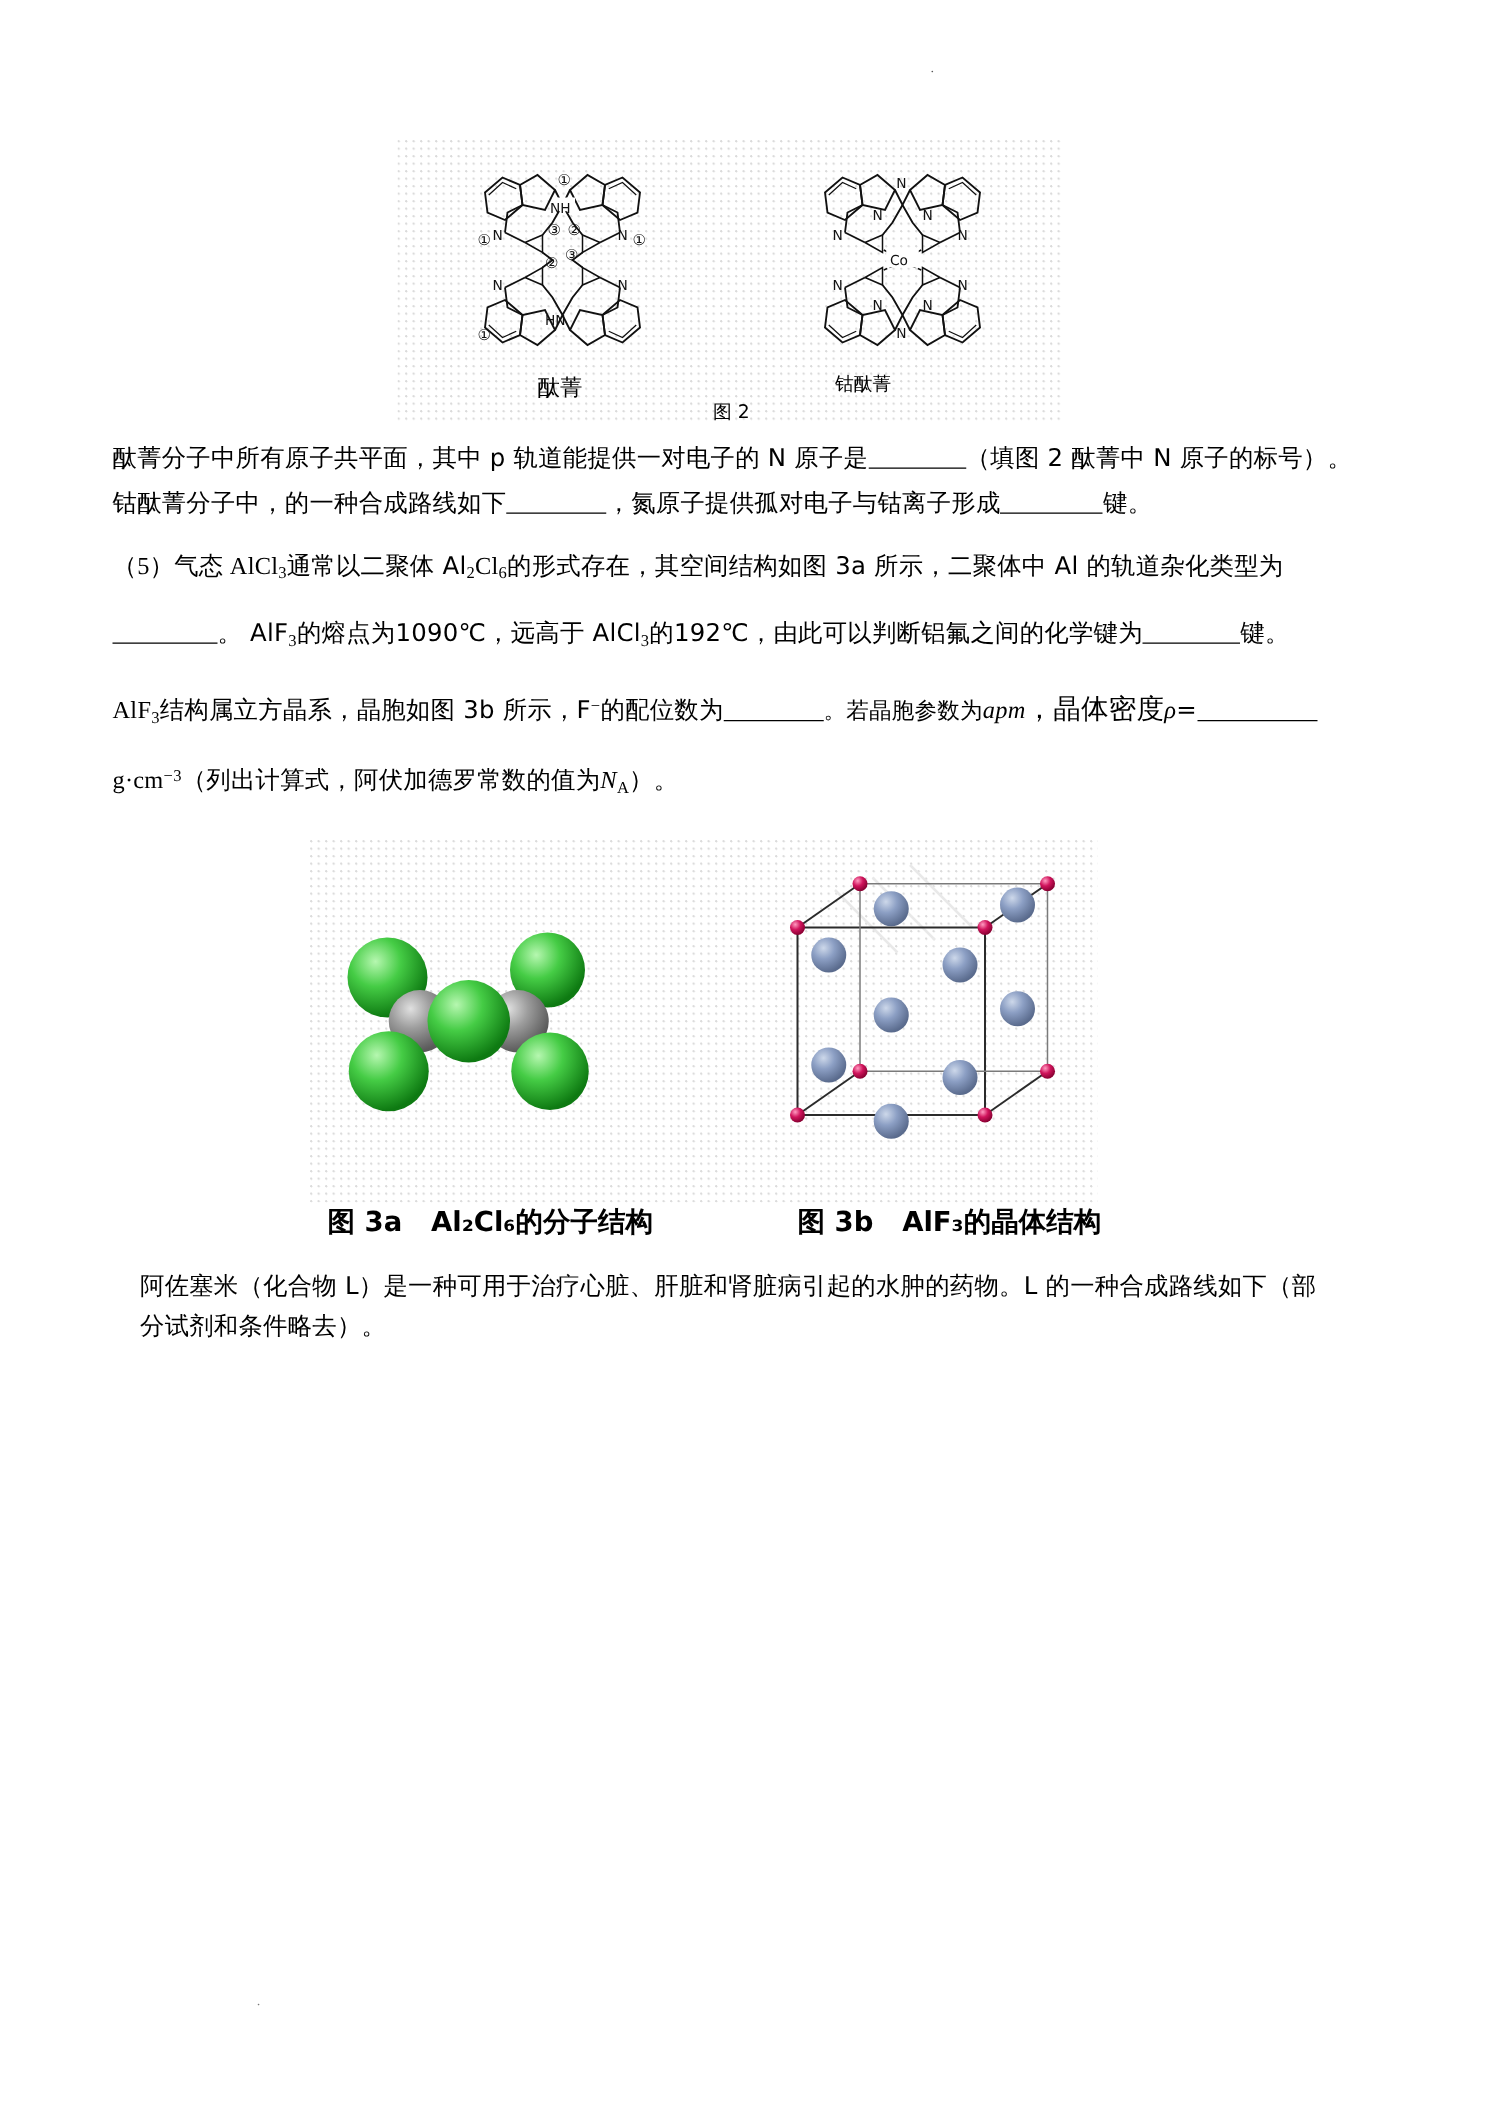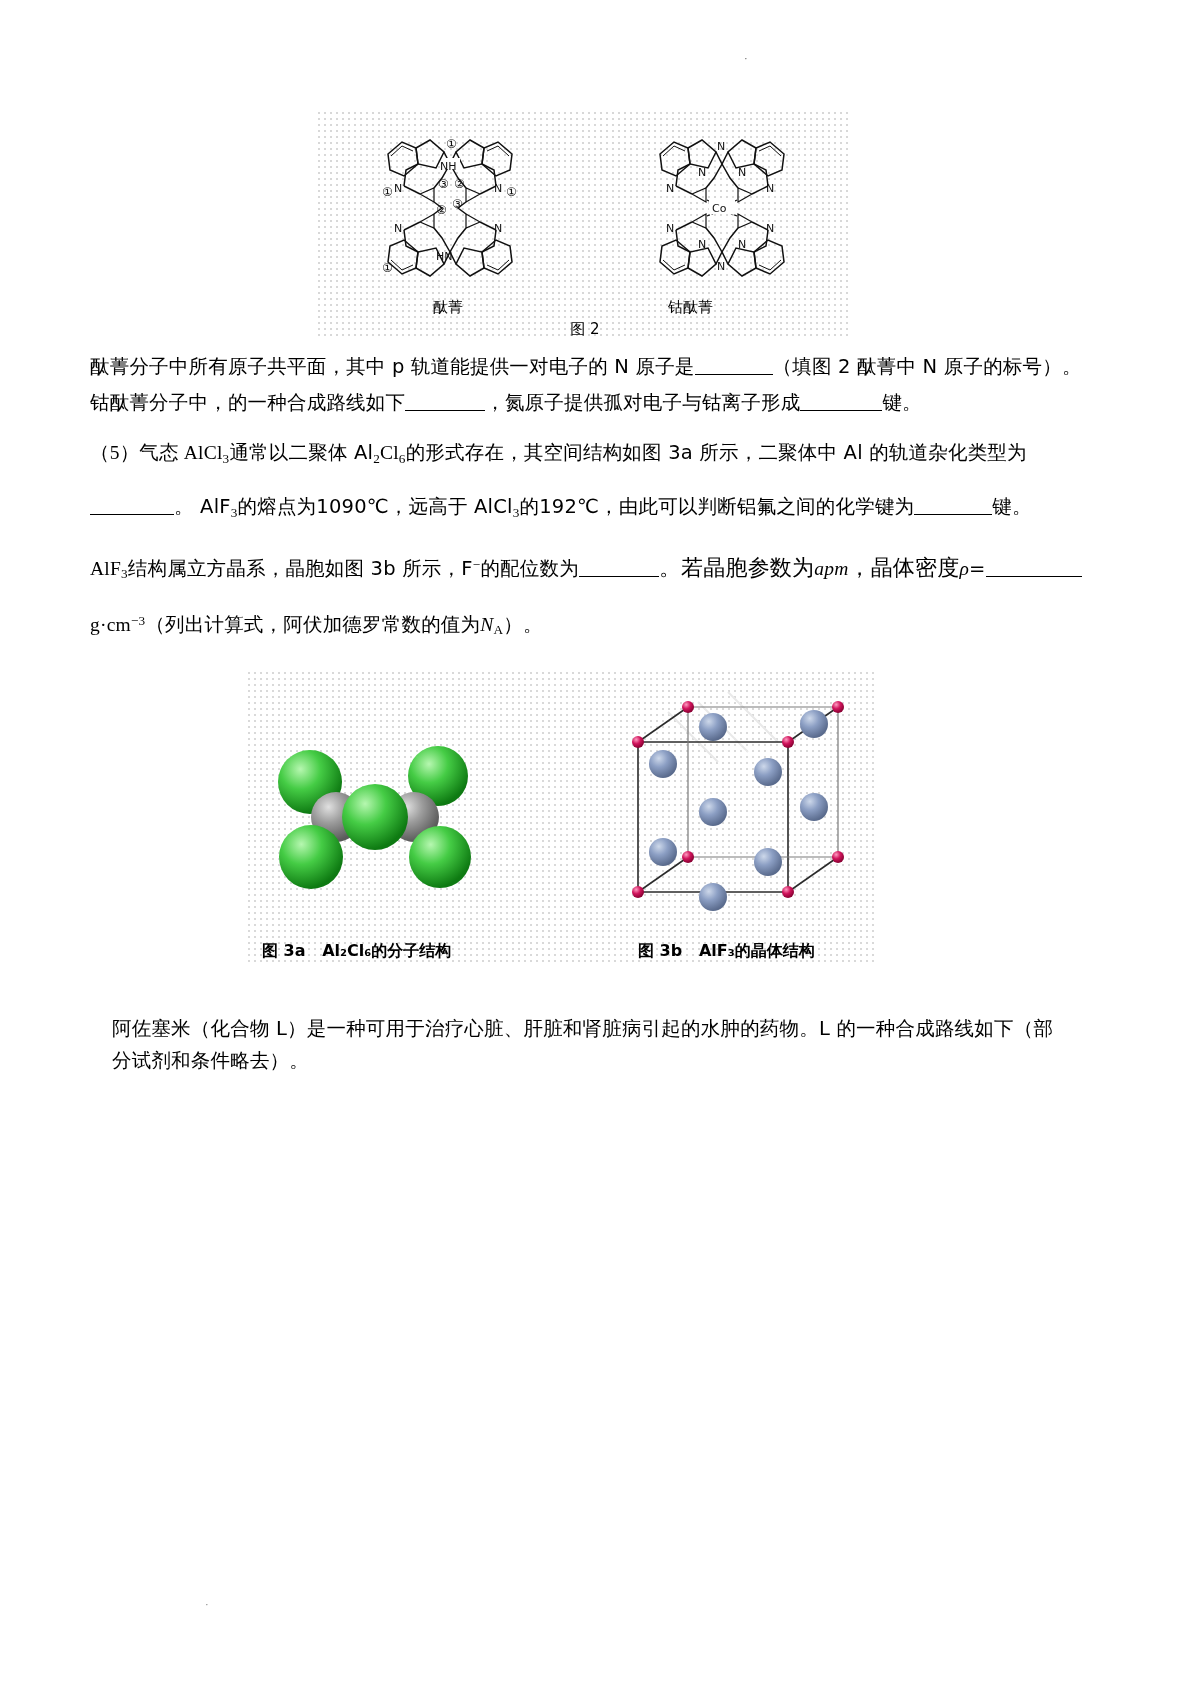--- a/index.html
+++ b/index.html
@@ -29,21 +29,21 @@
     left:318px; top:112px;
     width:534px; height:228px;
     background:
       radial-gradient(circle at 1px 1px, #d8d8d8 0.8px, transparent 1px) 0 0/6px 6px,
       #ffffff;
     border:0;
   }
   .fig2-inner { position:relative; width:100%; height:100%; }
   .fig2-cap-left {
     position:absolute; left:70px; top:186px; width:120px;
-    text-align:center; font-size:15px; font-family:Liberation Sans, sans-serif;
+    text-align:center; font-size:18px; font-family:Liberation Sans, sans-serif;
   }
   .fig2-cap-right {
     position:absolute; left:350px; top:186px; width:120px;
     text-align:left; font-size:15px; font-family:"DejaVu Sans", sans-serif;
   }
   .fig2-cap-mid {
     position:absolute; left:207px; top:208px; width:120px;
     text-align:center; font-size:15px; font-family:"DejaVu Sans", sans-serif;
   }
 
@@ -70,22 +70,22 @@
   .fig3-wrap {
     position:absolute;
     left:248px; top:672px;
     width:630px; height:290px;
     background:
       radial-gradient(circle at 1px 1px, #d9d9d9 0.8px, transparent 1px) 0 0/6px 6px,
       #ffffff;
   }
   .fig3-cap {
     position:absolute;
-    top:941px;
-    font-size:16px;
+    top:963px;
+    font-size:22px;
     font-family:"DejaVu Sans", sans-serif;
     font-weight:bold;
   }
   .fig3-cap.left { left:262px; }
   .fig3-cap.right { left:638px; }
 
   .bottom-dot {
     position:absolute; left:205px; top:1598px;
     font-size:11px; color:#777;
   }
@@ -250,21 +250,21 @@
 
   <div class="ptext" style="left:90px; top:438px; width:1030px;">
     <span class="serif">（5）气态 AlCl</span><sub class="serif">3</sub><span>通常以二聚体 Al</span><sub class="serif">2</sub><span class="serif">Cl</span><sub class="serif">6</sub><span>的形式存在，其空间结构如图 3a 所示，二聚体中 Al 的轨道杂化类型为</span>
   </div>
 
   <div class="ptext" style="left:90px; top:492px; width:1030px;">
     <span class="blank" style="width:84px"></span><span>。  AlF</span><sub class="serif">3</sub><span>的熔点为1090℃，远高于 AlCl</span><sub class="serif">3</sub><span>的192℃，由此可以判断铝氟之间的化学键为</span><span class="blank" style="width:78px"></span><span>键。</span>
   </div>
 
   <div class="ptext" style="left:90px; top:550px; width:1030px;">
-    <span class="serif">AlF</span><sub class="serif">3</sub><span>结构属立方晶系，晶胞如图 3b 所示，F</span><sup class="serif">−</sup><span>的配位数为</span><span class="blank" style="width:80px"></span><span style="font-size:22px">。若晶胞参数为</span><span class="it">apm</span><span style="font-size:22px">，晶体密度</span><span class="it">ρ</span><span>=</span><span class="blank" style="width:96px"></span>
+    <span class="serif">AlF</span><sub class="serif">3</sub><span>结构属立方晶系，晶胞如图 3b 所示，F</span><sup class="serif">−</sup><span>的配位数为</span><span class="blank" style="width:80px"></span><span style="font-size:18px">。若晶胞参数为</span><span class="it">apm</span><span style="font-size:22px">，晶体密度</span><span class="it">ρ</span><span>=</span><span class="blank" style="width:96px"></span>
   </div>
 
   <div class="ptext" style="left:90px; top:606px; width:1030px;">
     <span class="serif">g·cm</span><sup class="serif">−3</sup><span>（列出计算式，阿伏加德罗常数的值为</span><span class="it">N</span><sub class="serif">A</sub><span>）。</span>
   </div>
 
   <div class="fig3-wrap">
     <svg width="630" height="290" viewBox="0 0 630 290">
       <defs>
         <radialGradient id="gGreen" cx="35%" cy="30%" r="70%">

